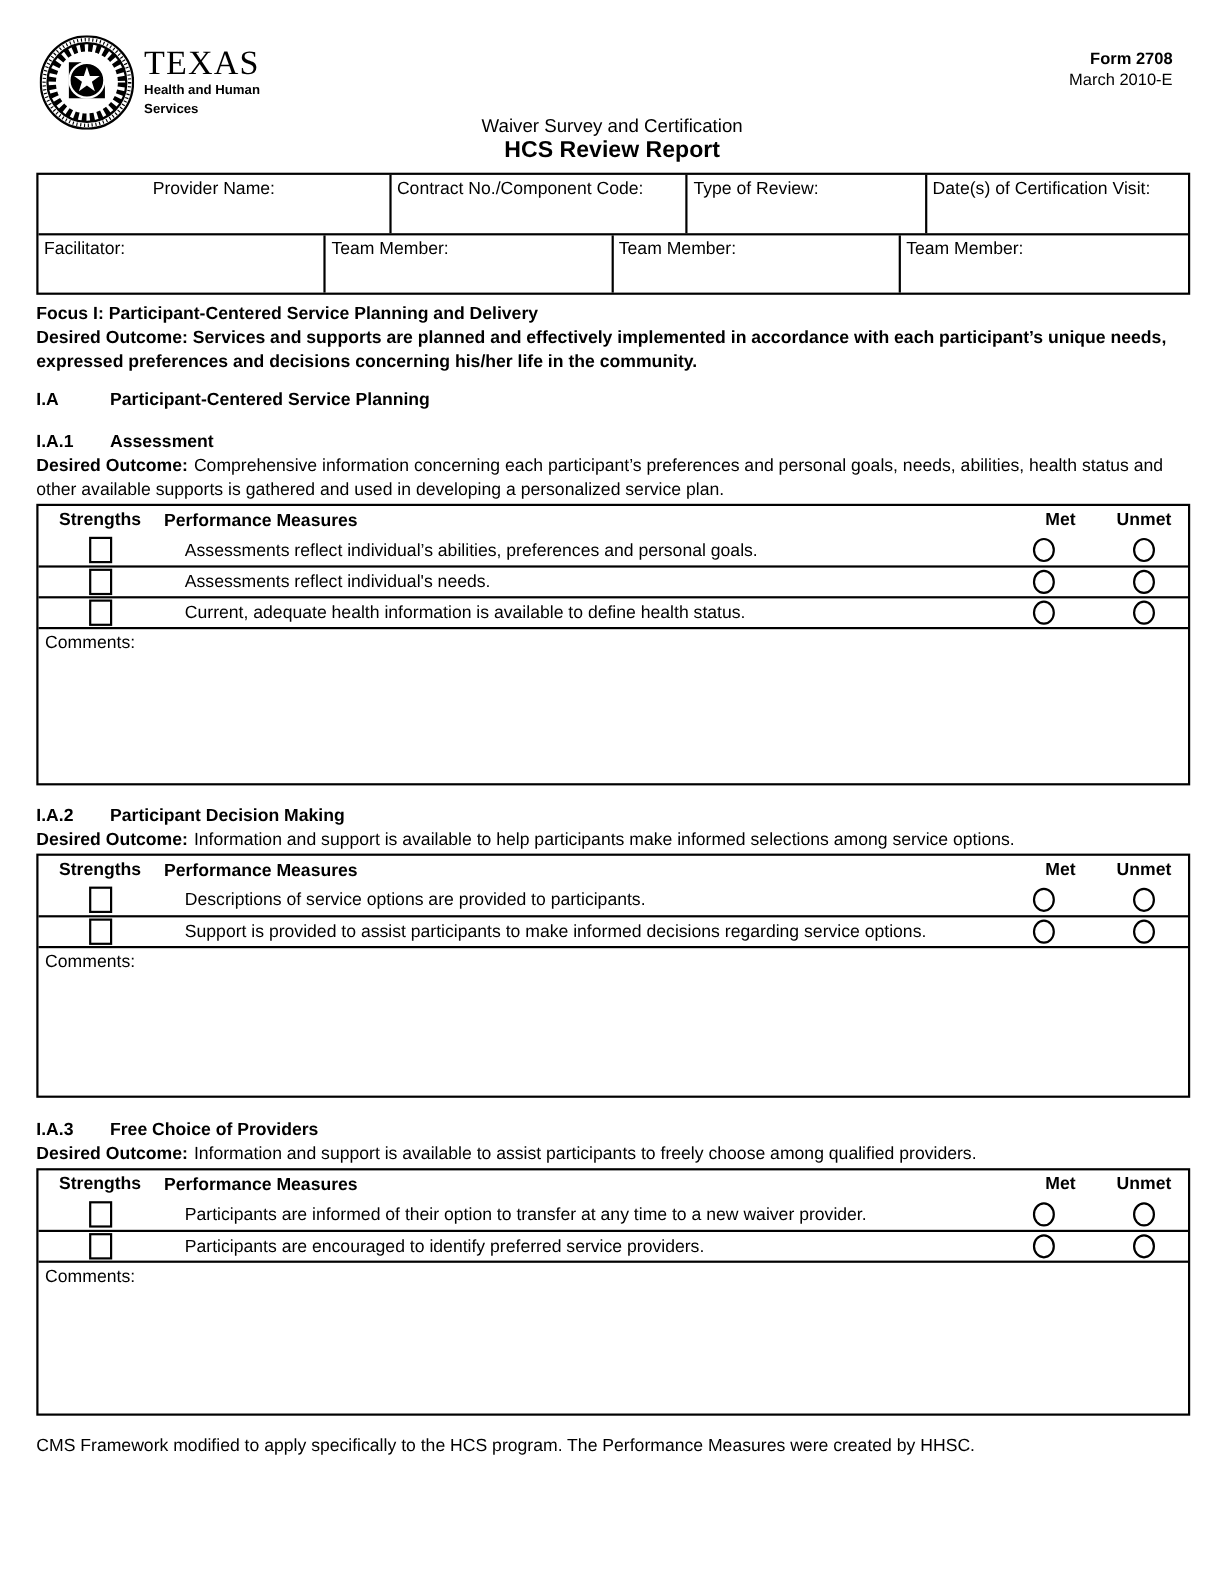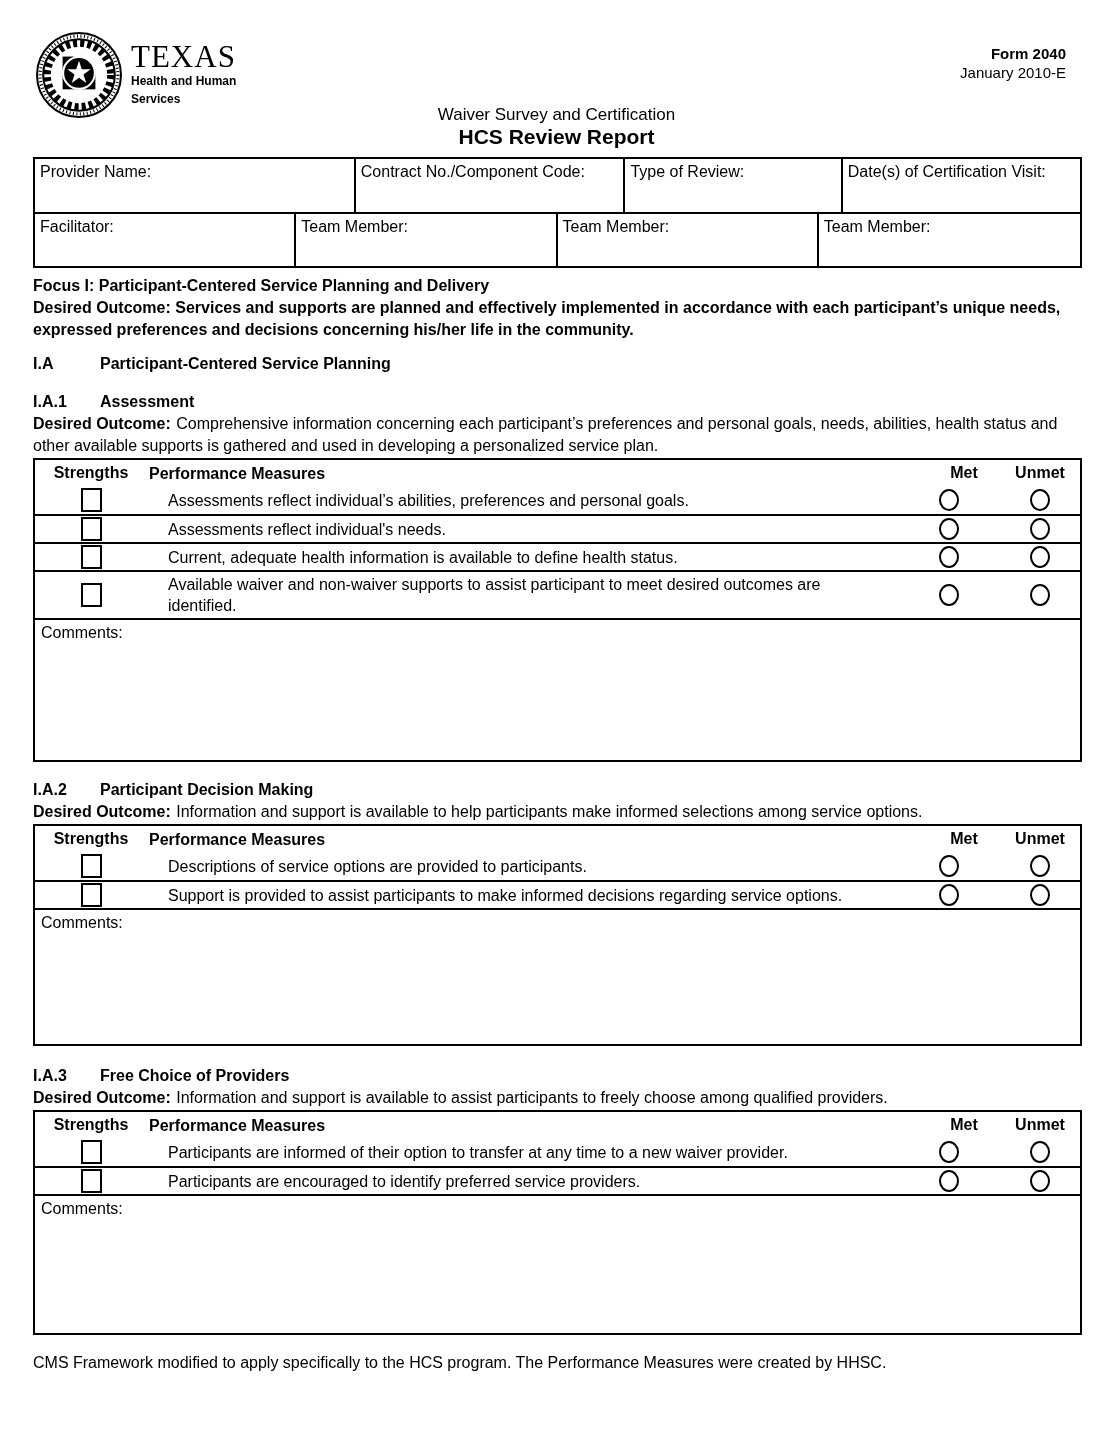--- a/index.html
+++ b/index.html
@@ -23,21 +23,21 @@
 
   .content { width:1049px; margin-left:33px; }
 
   
   .ptable { border:2px solid #000; }
   .prow { display:flex; }
   .prow1 { height:55px; border-bottom:2px solid #000; }
   .prow2 { height:52px; }
   .pcell { padding:4px 5px; border-right:2px solid #000; overflow:hidden; }
   .pcell:last-child { border-right:none; flex:1; }
-  .p1a { width:30.7%; } .p1b { width:25.8%; } .p1c { width:20.8%; }
+  .p1a { width:30.7%;text-align:center; } .p1b { width:25.8%; } .p1c { width:20.8%; }
   .p2 { width:25%; }
 
   .focus-block { margin-top:7px; font-weight:bold; line-height:22px; }
   .sec-head { display:flex; font-weight:bold; line-height:22px; }
   .sec-id { width:67px; flex-shrink:0; }
   .ia-head { margin-top:12px; }
   .sub-head { margin-top:16px; }
   .outcome { line-height:22px; }
   .outcome b { padding-right:1px; }
 
@@ -73,22 +73,22 @@
       <circle cx="42" cy="40" r="15.5" fill="#000" stroke="#fff" stroke-width="2"></circle>
       <polygon points="42,28 44.7,36.3 53.4,36.3 46.4,41.4 49.1,49.7 42,44.6 34.9,49.7 37.6,41.4 30.6,36.3 39.3,36.3" fill="#fff"></polygon>
     </svg>
     <div class="brand-text">
       <div class="brand-title">TEXAS</div>
       <div class="brand-sub">Health and Human</div>
       <div class="brand-sub">Services</div>
     </div>
   </div>
   <div class="form-info">
-    <div class="form-number">Form 2040</div>
-    <div>January 2010-E</div>
+    <div class="form-number">Form 2708</div>
+    <div>March 2010-E</div>
   </div>
   <div class="titles">
     <div class="title1">Waiver Survey and Certification</div>
     <div class="title2">HCS Review Report</div>
   </div>
 </div>
 
 <div class="content">
 
   <div class="ptable">
@@ -160,32 +160,20 @@
           <span class="checkbox"></span>
         </div>
       <div class="col-m">Current, adequate health information is available to define health status.</div>
       <div class="col-met">
           <span class="radio"></span>
         </div>
       <div class="col-unmet">
           <span class="radio"></span>
         </div>
     </div>
-    <div class="pm-row">
-      <div class="col-s">
-          <span class="checkbox"></span>
-        </div>
-      <div class="col-m">Available waiver and non-waiver supports to assist participant to meet desired outcomes are identified.</div>
-      <div class="col-met">
-          <span class="radio"></span>
-        </div>
-      <div class="col-unmet">
-          <span class="radio"></span>
-        </div>
-    </div>
     <div class="comments c1">
       <span>Comments:</span>
     </div>
   </div>
 
   <div class="sec-head" style="margin-top:17px;">
     <span class="sec-id">I.A.2</span>
     <span>Participant Decision Making</span>
   </div>
   <div class="outcome">

